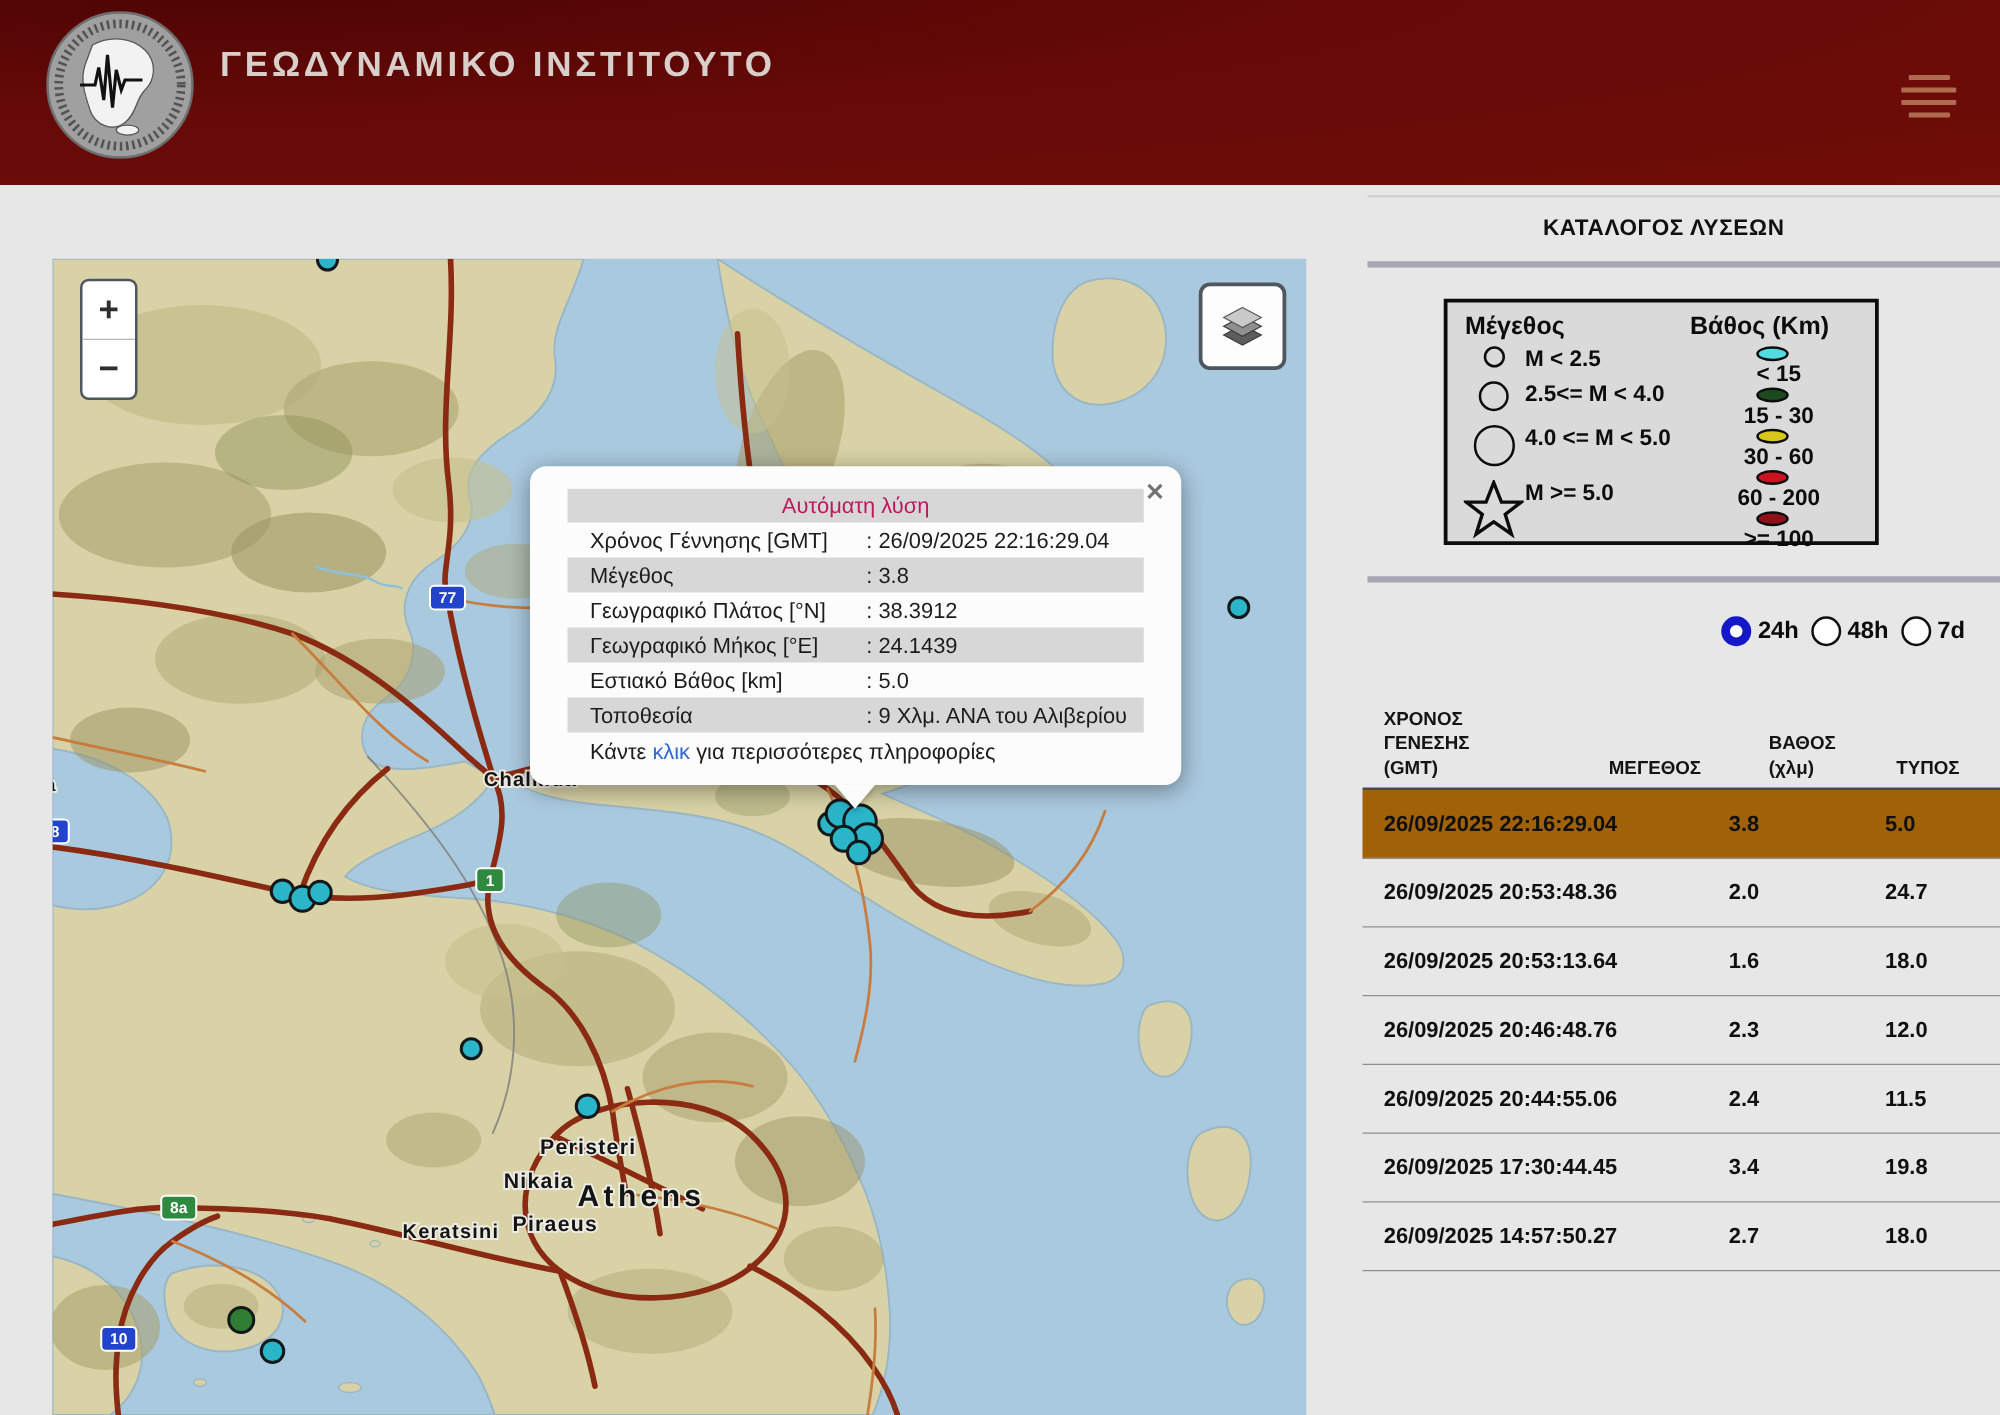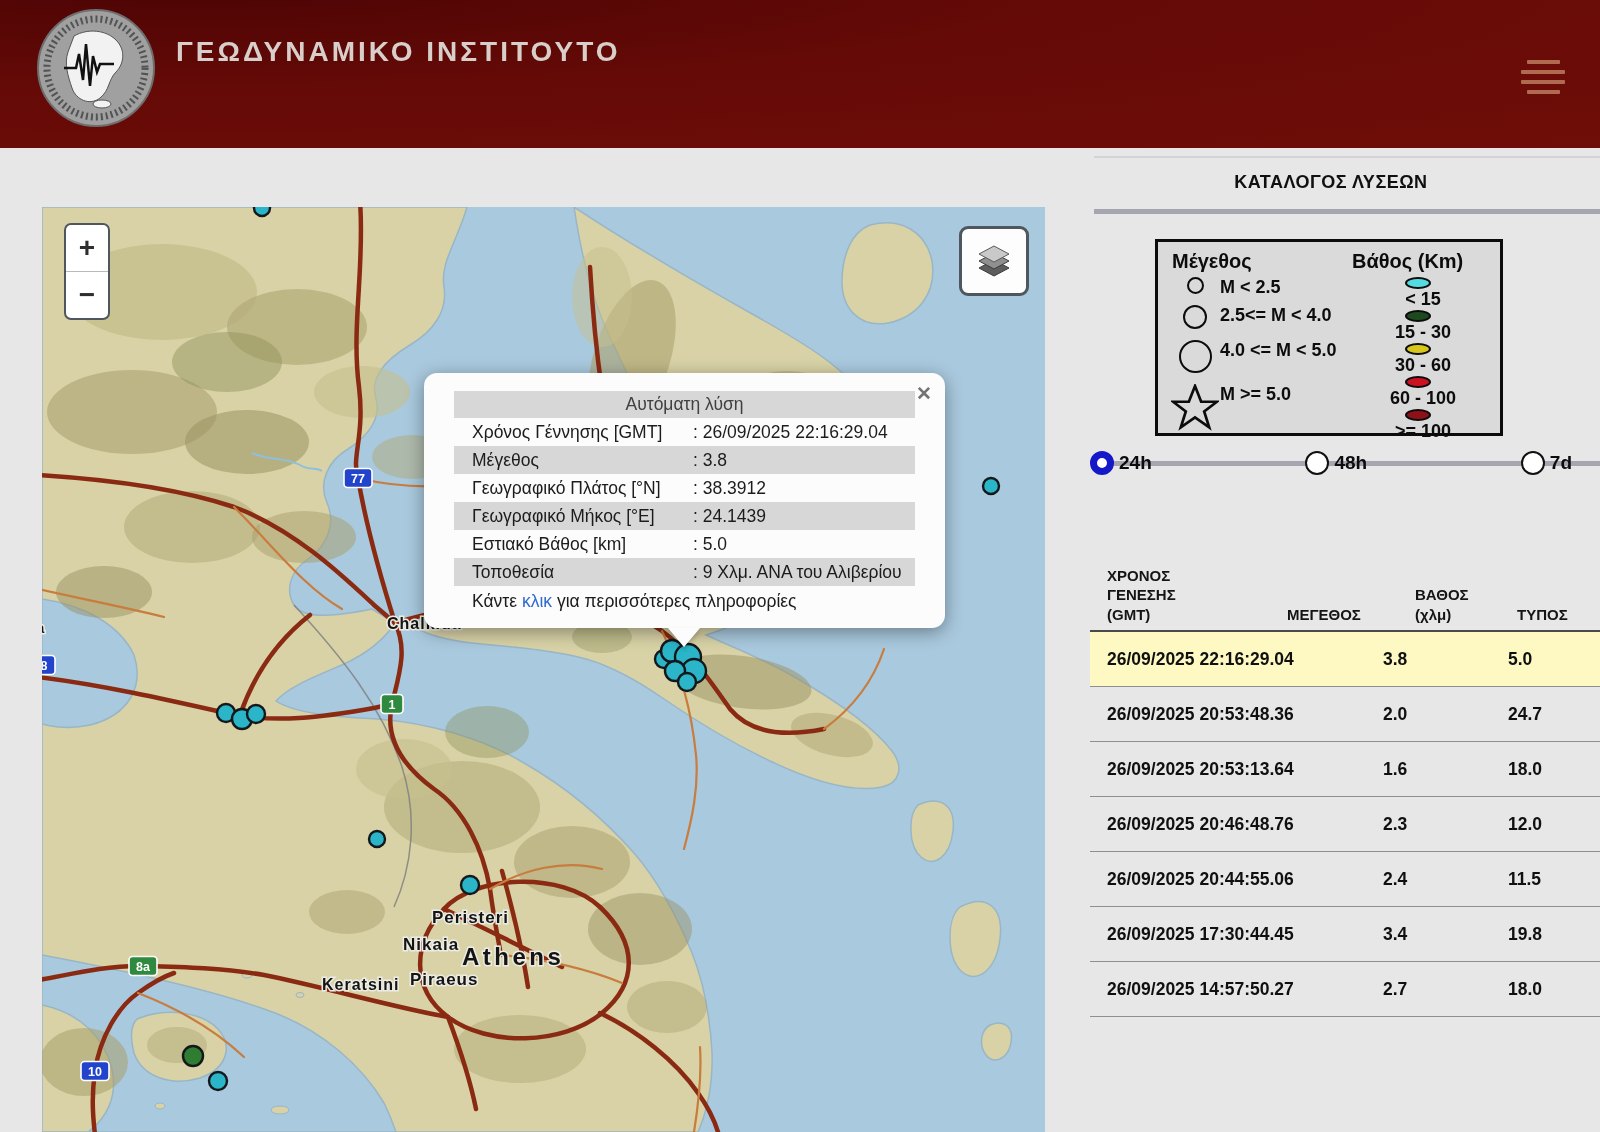--- a/index.html
+++ b/index.html
@@ -24,21 +24,21 @@
            border:2px solid #4e565e;border-radius:7px;overflow:hidden;}
   .zbtn{width:100%;height:46px;font-size:28px;font-weight:bold;color:#2e2e2e;
         display:flex;align-items:center;justify-content:center;cursor:pointer;user-select:none;}
   .zbtn + .zbtn{border-top:1px solid #b9b9b9;}
   .layersctl{position:absolute;left:917px;top:19px;width:64px;height:64px;background:#fdfdfd;
              border:3px solid #4e565e;border-radius:9px;display:flex;align-items:center;justify-content:center;cursor:pointer;}
   
   .popup{position:absolute;left:424px;top:373px;width:521px;box-sizing:border-box;background:#fcfcfc;
          border-radius:13px;box-shadow:0 4px 18px rgba(0,0,0,.38);padding:18px 30px 12px;}
   .popup-close{position:absolute;top:9px;right:13px;font-size:19px;font-weight:bold;color:#737373;cursor:pointer;}
-  .p-title{height:27px;line-height:27px;background:#d7d7d7;text-align:center;color:#404040;font-size:17.5px;}
+  .p-title{height:27px;line-height:27px;background:#d7d7d7;text-align:center;color:#be185d;font-size:17.5px;}
   .p-row{position:relative;height:28px;line-height:28px;font-size:17.5px;color:#1c1c1c;padding-left:18px;}
   .p-row.alt{background:#d7d7d7;}
   .p-row .val{position:absolute;left:239px;white-space:nowrap;}
   .p-footer{height:30px;line-height:30px;font-size:17.5px;color:#1c1c1c;padding-left:18px;}
   .p-footer .lnk{color:#2f6bd0;cursor:pointer;}
   .tail{position:absolute;left:244px;top:100%;width:0;height:0;border:16px solid transparent;
         border-top:19px solid #fcfcfc;border-bottom:0;filter:drop-shadow(0 3px 2px rgba(0,0,0,.2));}
   
   .sb-line1{position:absolute;left:1094px;top:156px;width:506px;height:2px;background:#d2d2d7;}
   .sb-title{position:absolute;left:1090px;top:172px;width:482px;text-align:center;
@@ -49,37 +49,37 @@
   .leg-col{display:flex;flex-direction:column;}
   .leg-col.left{width:180px;}
   .leg-col.right{flex:1;}
   .leg-title{font-size:20px;font-weight:bold;color:#0c0c0c;margin:0 0 4px 2px;}
   .mrow{display:flex;align-items:flex-start;}
   .mrow .sym{width:50px;display:flex;justify-content:center;align-items:center;}
   .mcirc{border:2.5px solid #0c0c0c;border-radius:50%;background:transparent;box-sizing:border-box;}
   .mlabel,.dlabel{font-size:18px;font-weight:bold;color:#0c0c0c;white-space:nowrap;}
   .drow{display:flex;align-items:center;height:33px;flex-direction:column;}
   .dcirc{width:26px;height:25px;border:2.5px solid #0c0c0c;border-radius:50%;margin:0 13px 0 2px;box-sizing:border-box;}
-  .radios{position:absolute;left:1090px;top:451px;width:482px;display:flex;justify-content:space-between;
+  .radios{position:absolute;left:1090px;top:493px;width:482px;display:flex;justify-content:flex-end;
           gap:10px;align-items:center;}
   .radio{display:flex;align-items:center;gap:5px;cursor:pointer;}
   .rdot{width:24px;height:24px;border-radius:50%;background:#fff;border:2.5px solid #101010;box-sizing:border-box;}
   .rdot.sel{border:7px solid #1518c8;}
   .rlabel{font-size:19px;font-weight:bold;color:#0c0c0c;}
   .thead{position:absolute;left:1090px;top:556px;width:510px;height:72px;}
   .thead span{position:absolute;bottom:4px;font-size:15px;font-weight:bold;color:#141414;
               white-space:pre-line;line-height:1.3;}
   .thead .h1{left:17px;}.thead .h2{left:197px;}.thead .h3{left:325px;}.thead .h4{left:427px;}
   .tdark{position:absolute;left:1090px;top:630px;width:510px;height:2px;background:#4a4a4a;}
   .tbody{position:absolute;left:1090px;top:632px;width:510px;}
   .trow{position:relative;height:54px;border-bottom:1px solid #8f8f8f;font-size:17.5px;
         font-weight:bold;color:#101010;cursor:pointer;}
   .trow span{position:absolute;top:50%;transform:translateY(-50%);white-space:nowrap;}
   .trow .c1{left:17px;}.trow .c2{left:293px;}.trow .c3{left:418px;}.trow .c4{left:478px;}
-  .trow.hl{background:#fef9c3;}
+  .trow.hl{background:#a16207;}
   
   .place{font-family:"Liberation Sans",sans-serif;font-weight:bold;fill:#141414;
          paint-order:stroke;stroke:#ecece4;stroke-width:3px;}
   .shield-txt{font-family:"Liberation Sans",sans-serif;font-weight:bold;fill:#fff;font-size:12.5px;
               text-anchor:middle;}
 </style>
 </head>
 <body>
 
 <div id="stage">
@@ -321,21 +321,21 @@
           <div class="drow">
             <div class="dcirc" style="background: rgb(28, 74, 30);"></div>
             <div class="dlabel">15 - 30</div>
           </div>
           <div class="drow">
             <div class="dcirc" style="background: rgb(216, 199, 27);"></div>
             <div class="dlabel">30 - 60</div>
           </div>
           <div class="drow">
             <div class="dcirc" style="background: rgb(204, 17, 32);"></div>
-            <div class="dlabel">60 - 100</div>
+            <div class="dlabel">60 - 200</div>
           </div>
           <div class="drow">
             <div class="dcirc" style="background: rgb(142, 17, 23);"></div>
             <div class="dlabel">&gt;= 100</div>
           </div>
         </div>
     </div>
   </div>
 
   <div class="sb-div" style="left:1094px;top:461px;width:506px;"></div>

